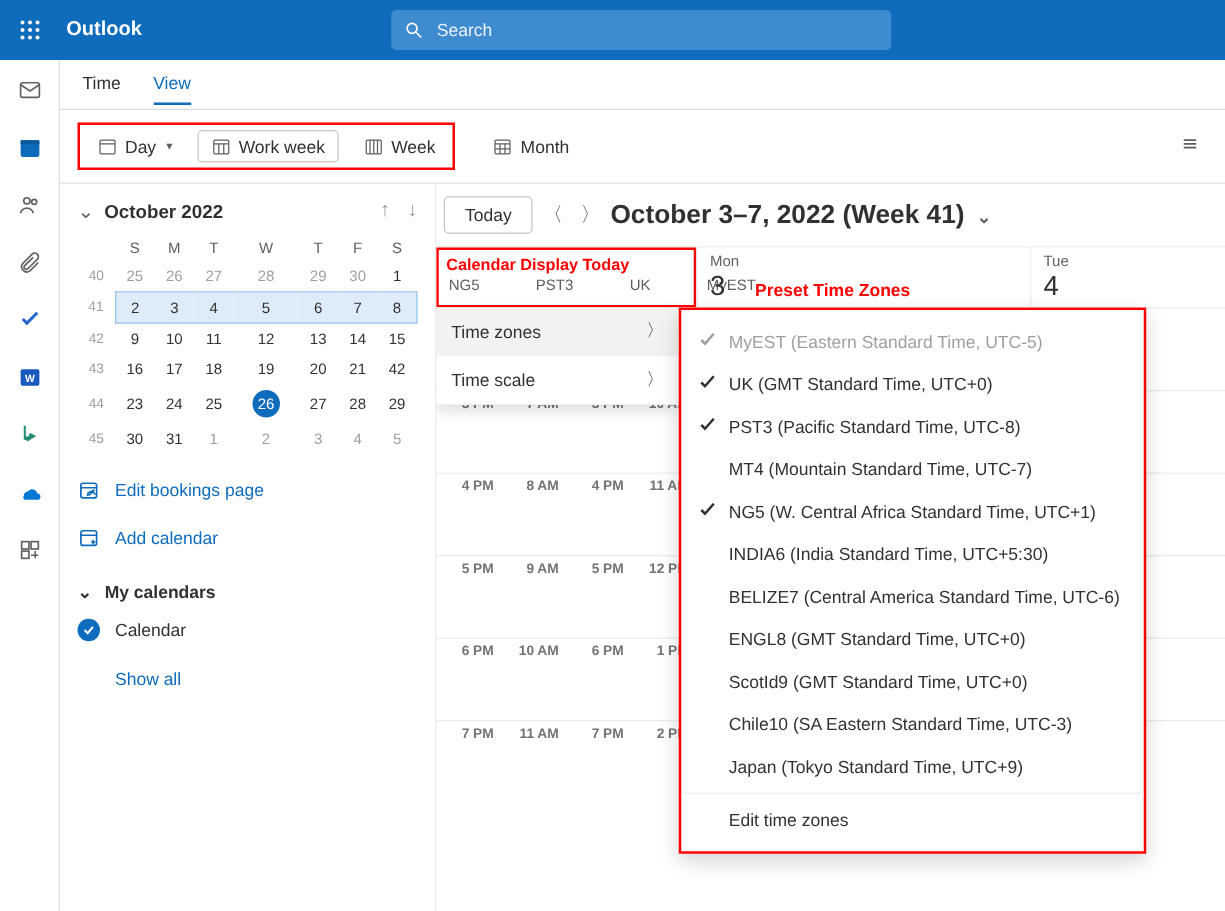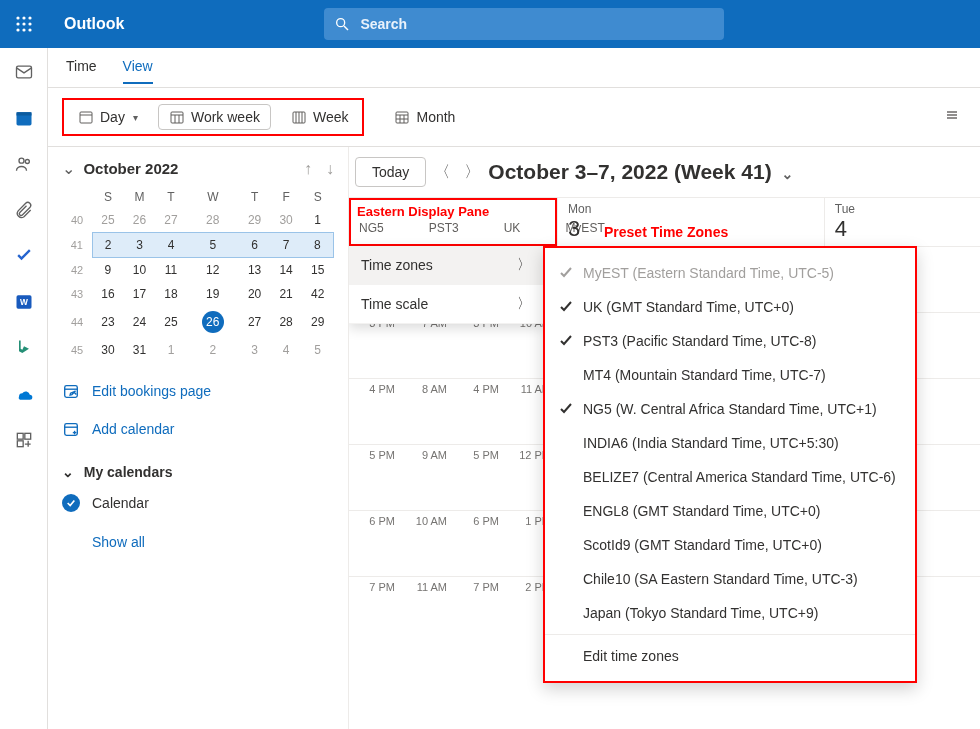--- a/index.html
+++ b/index.html
@@ -2,25 +2,25 @@
 <html><head>
 <meta charset="utf-8">
 <style>
   * { box-sizing: border-box; margin: 0; padding: 0; font-family: "Segoe UI", Arial, sans-serif; }
   body { width: 980px; height: 729px; overflow: hidden; background: #fff; color: #323130; }
 
   
   .titlebar { background: #0f6cbd; height: 48px; display: flex; align-items: center; color: #fff; }
   .waffle { width: 48px; display:flex; align-items:center; justify-content:center; }
   .waffle svg { width: 18px; height: 18px; fill:#fff; }
-  .app-name { font-size: 16px; font-weight:600; margin-left:16px; }
+  .app-name { font-size: 16px; font-weight:600; margin-left:5px; }
   .search-wrap { margin-left: 200px; }
   .search { width: 400px; height: 32px; background:#3f8bd0; border-radius:4px; display:flex; align-items:center; color:#fff; padding:0 10px; }
   .search svg { width:16px; height:16px; stroke:#fff; fill:none; margin-right:10px; }
-  .search span { color:#eaf2fb; font-size:14px;font-weight:bold; }
+  .search span { color:#eaf2fb; font-size:14px; }
 
   
   .layout { display:flex; height: calc(100% - 48px); }
   .rail { width:48px; border-right:1px solid #e1dfdd; display:flex; flex-direction:column; align-items:center; padding-top:14px; gap:26px; }
   .rail-icon { width:20px; height:20px; display:flex; align-items:center; justify-content:center; color:#616161; }
   .rail-icon svg { width:20px; height:20px; }
   .rail-icon.active { color:#0f6cbd; }
 
   .main { flex:1; display:flex; flex-direction:column; }
 
@@ -82,31 +82,31 @@
   .tzpane-title { color:red; font-weight:700; font-size:13px; padding:4px 6px 0 6px;}
   .tz-labels { display:flex; justify-content:space-between; font-size:12px; color:#605e5c; padding:2px 8px 4px 8px;gap:45px;}
   .dayhdr { flex:1; padding:4px 10px 4px 10px; border-left:1px solid #edebe9; position:relative;}
   .dayhdr .dow { font-size:12px; color:#616161;}
   .dayhdr .dnum { font-size:22px; color:#323130;}
   .preset-label { position:absolute; top:26px; left:46px; color:red; font-weight:700; font-size:14px;}
 
   
   .timegrid { position:relative; flex:1;}
   .row { display:flex; height:66px; border-top:1px solid #edebe9;}
-  .tzcol { width:52px; text-align:right; padding:4px 6px 0 0; font-size:11px; color:#767472;}
+  .tzcol { width:52px; text-align:right; padding:4px 6px 0 0; font-size:11px; color:#767472;font-weight:bold;}
   .daycol { flex:1; border-left:1px solid #edebe9;}
 
   
   .tz-flyout { position:absolute; top:0; left:0; width:194px; background:#fff; box-shadow:0 4px 12px rgba(0,0,0,.15); z-index:5;}
   .tz-flyout-item { display:flex; align-items:center; justify-content:space-between; padding:10px 12px; font-size:14px; border-bottom:1px solid #f3f2f1;}
   .tz-flyout-item.hover { background:#f3f2f1;}
 
   
   .tz-menu { position:absolute; top:0; left:194px; width:374px; background:#fff; box-shadow:0 6px 16px rgba(0,0,0,.18); border:2px solid red; z-index:6; padding:8px 0;}
-  .tz-menu-item { display:flex; align-items:center; gap:10px; padding:9px 14px; font-size:14px; color:#323130;}
+  .tz-menu-item { display:flex; gap:10px; padding:9px 14px; font-size:14px; color:#323130;}
   .tz-menu-item svg { width:14px; height:14px; stroke:#323130; fill:none; visibility:hidden;}
   .tz-menu-item.checked svg { visibility:visible;}
   .tz-menu-item.disabled { color:#a19f9d;}
   .tz-menu-item.disabled svg { stroke:#a19f9d; visibility:visible;}
   .tz-menu-sep { height:1px; background:#edebe9; margin:4px 0;}
 </style>
 </head>
 <body>
 
 <div class="titlebar">
@@ -378,21 +378,21 @@
           <span class="navarr">〈</span>
           <span class="navarr">〉</span>
           <span class="range">
             <span>October 3–7, 2022 (Week 41)</span>
             <span class="chev">⌄</span>
           </span>
         </div>
 
         <div class="colhdr">
           <div class="tzpane">
-            <div class="tzpane-title">Eastern Display Pane</div>
+            <div class="tzpane-title">Calendar Display Today</div>
             <div class="tz-labels" id="tz-labels">
                 <span>NG5</span>
                 <span>PST3</span>
                 <span>UK</span>
                 <span>MyEST</span>
               </div>
           </div>
           <div class="dayhdr">
             <div class="dow">Mon</div>
             <div class="dnum">3</div>

